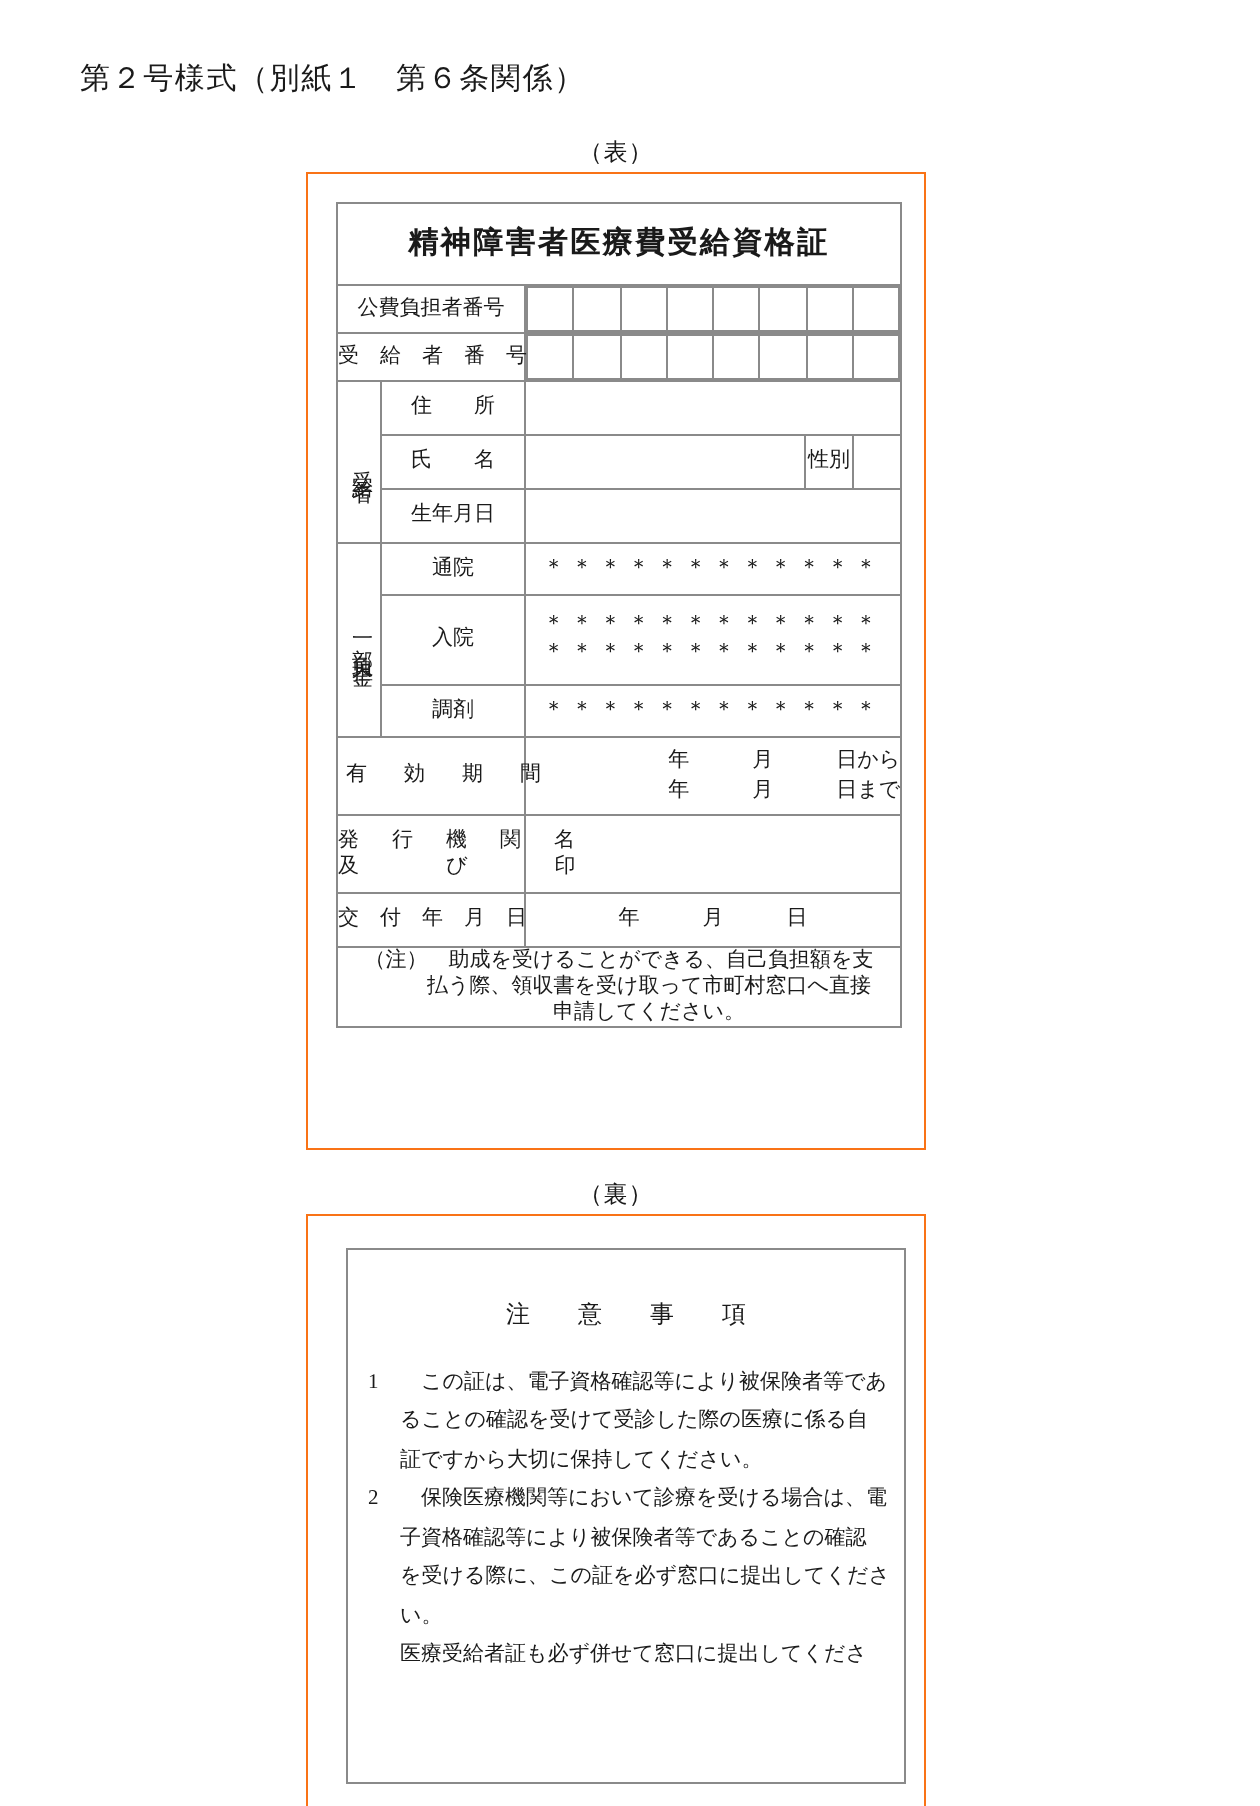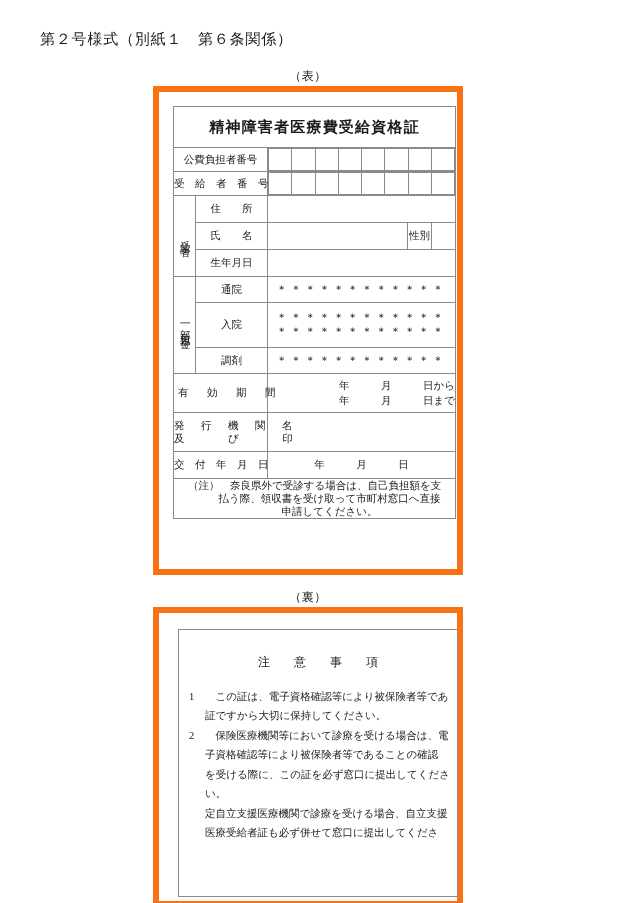--- a/index.html
+++ b/index.html
@@ -35,21 +35,21 @@
     letter-spacing: 0.5px;
   }
   #caption-front { left: 153px; top: 68px; }
   #caption-back  { left: 153px; top: 589px; }
 
   
   .card {
     position: absolute;
     left: 153px;
     width: 310px;
-    border: 6px solid #f97316;
+    border: 1px solid #f97316;
     background: #fff;
     box-sizing: border-box;
   }
   #card-front { top: 86px;  height: 489px; }
   #card-back  { top: 607px; height: 300px; }
 
   
   .cert-table {
     position: absolute;
     left: 14px;
@@ -291,53 +291,53 @@
       <td class="val-cell" colspan="5"></td>
     </tr>
 
     <tr>
       <td class="lbl" colspan="2" style="height:26px">交　付　年　月　日</td>
       <td class="issue-date" colspan="5">年　　　月　　　日</td>
     </tr>
 
     <tr>
       <td class="note-cell" colspan="7">
-        <span class="note-line"><span>（注）</span><span>　奈良県外で受診する場合は、自己負担額を支</span></span>
+        <span class="note-line"><span>（注）</span><span>　助成を受けることができる、自己負担額を支</span></span>
         <span class="note-line indent">払う際、領収書を受け取って市町村窓口へ直接</span>
         <span class="note-line indent">申請してください。</span>
       </td>
     </tr>
   </tbody>
     </table>
 </div>
 
 <div class="side-caption" id="caption-back">（裏）</div>
 
 <div class="card" id="card-back">
   <div class="back-inner">
     <div class="back-title">注　意　事　項</div>
 
     <div class="back-item">
       <span class="back-num">1</span>
       <span class="back-body">
         <span class="ln">　この証は、電子資格確認等により被保険者等であ</span>
+        <span class="ln">ることの確認を受けて受診した際の医療に係る自</span>
         <span class="ln">証ですから大切に保持してください。</span>
       </span>
     </div>
 
     <div class="back-item">
       <span class="back-num">2</span>
       <span class="back-body">
         <span class="ln">　保険医療機関等において診療を受ける場合は、電</span>
         <span class="ln">子資格確認等により被保険者等であることの確認</span>
         <span class="ln">を受ける際に、この証を必ず窓口に提出してくださ</span>
         <span class="ln">い。</span>
       </span>
     </div>
 
     <div class="back-item back-para-extra">
       <span class="back-body">
-        <span class="ln">定自立支援医療機関で診療を受ける場合、自立支援</span>
         <span class="ln">医療受給者証も必ず併せて窓口に提出してくださ</span>
       </span>
     </div>
   </div>
 </div>
 
 </body></html>

